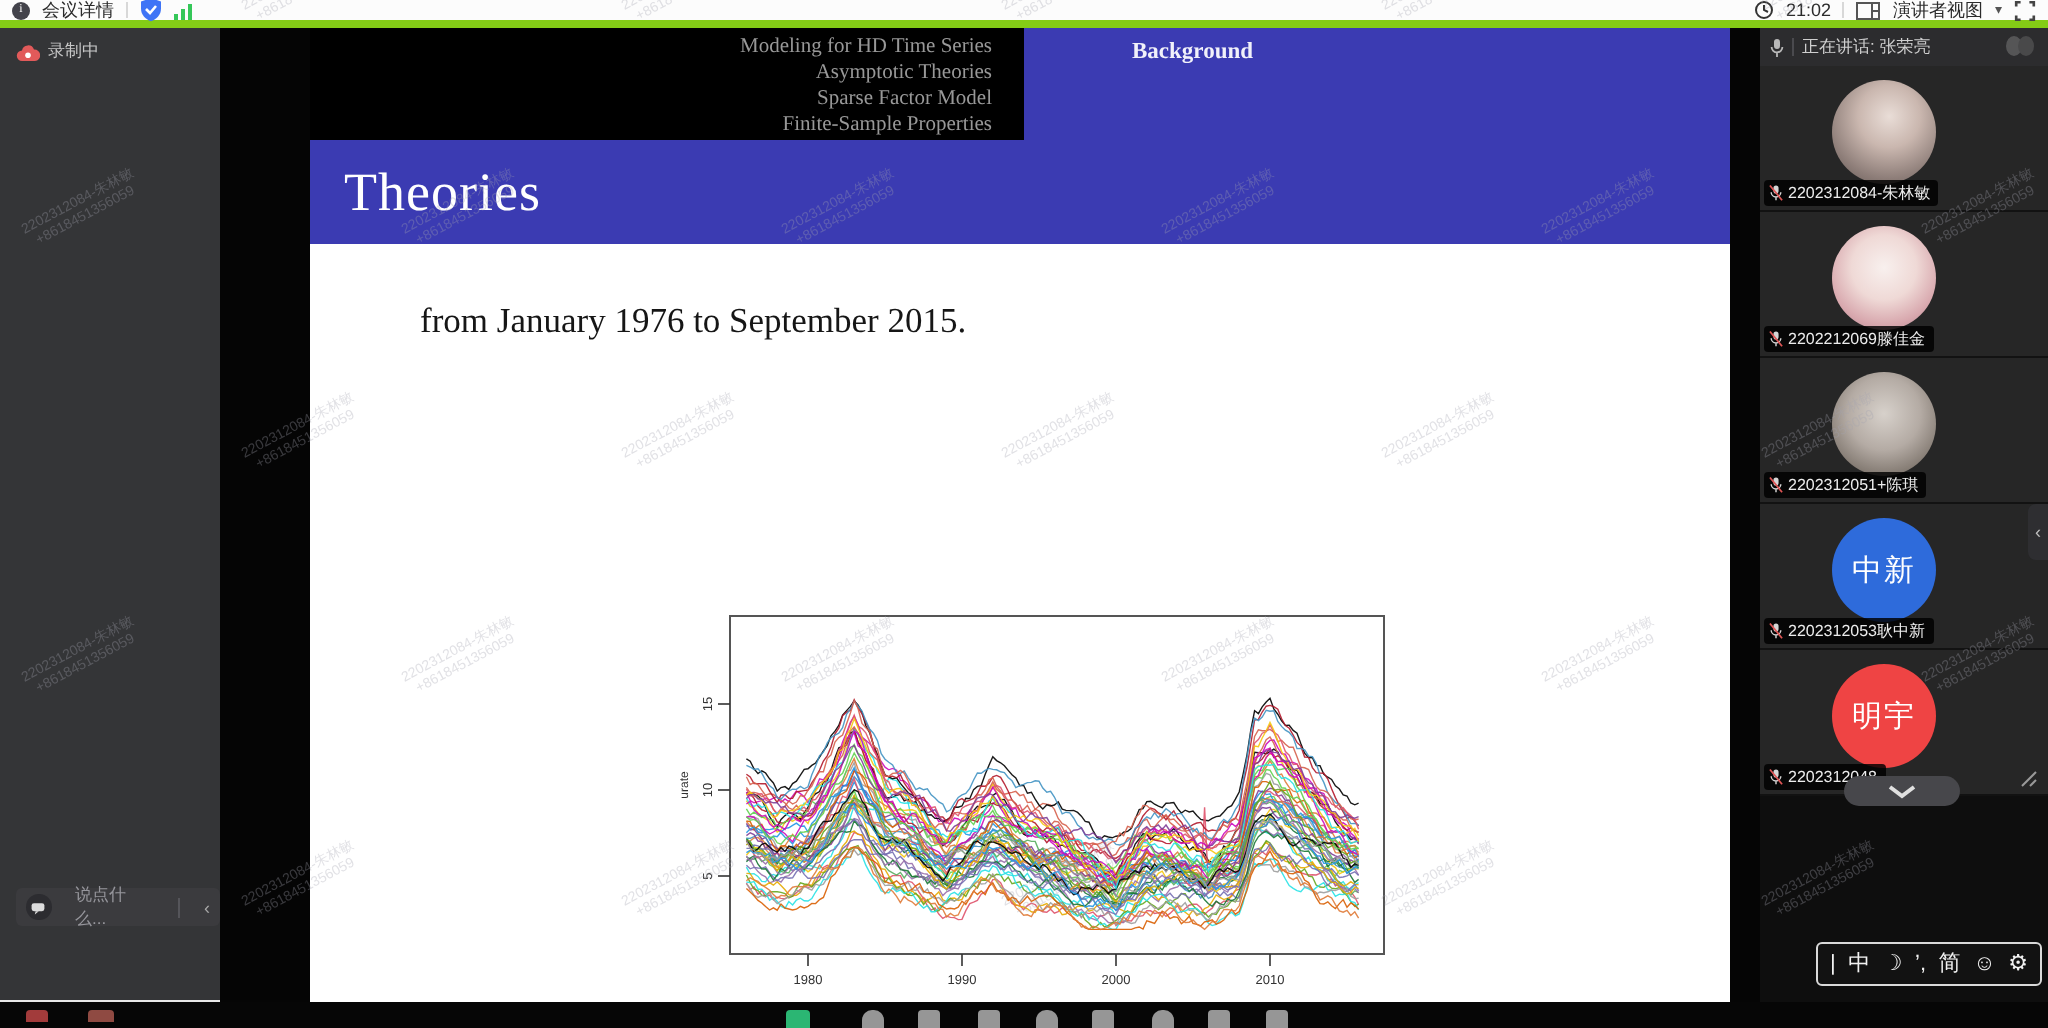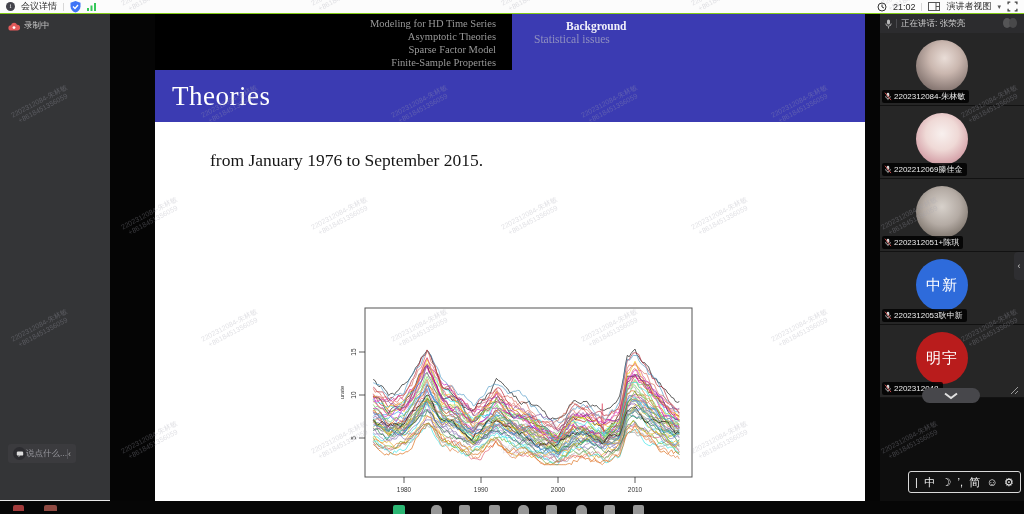--- a/index.html
+++ b/index.html
@@ -2,34 +2,34 @@
 <html><head>
 <meta charset="utf-8">
 <style>
   * { margin:0; padding:0; box-sizing:border-box; }
   html,body { width:1024px; height:514px; overflow:hidden; background:#000;
               font-family:"Liberation Sans", sans-serif; }
   #screen { position:relative; width:1024px; height:514px; overflow:hidden; }
 
   
   #topbar { position:absolute; left:0; top:0; width:1024px; height:14px; background:#fcfcfc;
-            border-bottom:1px solid #84cc16; display:flex; align-items:center; justify-content:space-between;
+            border-bottom:4px solid #84cc16; display:flex; align-items:center; justify-content:space-between;
             font-size:9px; color:#2b2b2b; z-index:5; }
   .tb-group { display:flex; align-items:center; gap:6px; padding:0 6px; }
   .tb-div { width:1px; height:8px; background:#d8d8d8; }
   .info-circle { width:9px; height:9px; border-radius:50%; background:#43434b; color:#fff;
                  font-size:6px; line-height:9px; text-align:center; font-family:"Liberation Serif",serif; }
   .caret { font-size:7px; color:#555; }
 
   
   #left-panel { position:absolute; left:0; top:14px; width:110px; height:487px; background:#343537;padding-left:20px; }
   #recording { position:absolute; left:8px; top:6px; display:flex; align-items:center; gap:4px;
                font-size:8.5px; color:#c6c6c6; }
   #chat-pill { position:absolute; left:8px; top:430px; height:19px; background:#3b3b3e; border-radius:3px;
-               display:flex; align-items:center; gap:0; padding:0 5px; }
+               display:flex; align-items:center; gap:12px; padding:0 5px; }
   #chat-pill .ph { font-size:8.5px; color:#96969c; }
   #chat-pill .cdiv { width:1px; height:10px; background:#55555a; }
   #chat-pill .col { font-size:9px; color:#aaa; }
   .bubble-circle { width:13px; height:13px; border-radius:50%; background:#2c2c30; display:flex;
                    align-items:center; justify-content:center; }
 
   
   #stage { position:absolute; left:110px; top:14px; width:770px; height:487px; background:#050505; }
   #slide { position:absolute; left:155px; top:14px; width:710px; height:487px; background:#ffffff;
            font-family:"Liberation Serif", serif; }
@@ -153,21 +153,20 @@
   <div id="stage"></div>
   <div id="slide">
     <div id="hdr-left">
         <div class="navline">Modeling for HD Time Series</div>
         <div class="navline">Asymptotic Theories</div>
         <div class="navline">Sparse Factor Model</div>
         <div class="navline">Finite-Sample Properties</div>
       </div>
     <div id="hdr-right" class="blue-bg" style="background: rgb(59, 59, 178);">
         <div class="navline nav-active">Background</div>
-        <div class="navline nav-dim">Statistical issues</div>
       </div>
     <div id="banner" class="blue-bg" style="background: rgb(59, 59, 178);">
       <div class="t">Theories</div>
     </div>
     <div id="slide-body">
         <div>from January 1976 to September 2015.</div>
       </div>
     <div id="chart-wrap">
       <svg width="400" height="215" viewBox="0 0 400 215">
           <rect x="40" y="14" width="327" height="169" fill="#ffffff" stroke="#555" stroke-width="1"></rect>
@@ -309,21 +308,21 @@
       <svg width="8" height="9" viewBox="0 0 10 11">
         <rect x="3.4" y="0.8" width="3.2" height="5" rx="1.6" fill="#d6d6d6"></rect>
         <path d="M2 5 a3 3 0 0 0 6 0 M5 8 V10" stroke="#d6d6d6" stroke-width="0.9" fill="none"></path>
         <line x1="1.2" y1="0.8" x2="8.8" y2="10" stroke="#e05656" stroke-width="1.1"></line>
       </svg>
       <span class="plabel-text">2202312053耿中新</span>
     </div>
   </div>
 
   <div class="tile">
-    <div class="avatar" style="background: #b91c1c;">
+    <div class="avatar" style="background: #ef4444;">
             <span class="avatar-text">明宇</span>
           </div>
     <div class="plabel">
       <svg width="8" height="9" viewBox="0 0 10 11">
         <rect x="3.4" y="0.8" width="3.2" height="5" rx="1.6" fill="#d6d6d6"></rect>
         <path d="M2 5 a3 3 0 0 0 6 0 M5 8 V10" stroke="#d6d6d6" stroke-width="0.9" fill="none"></path>
         <line x1="1.2" y1="0.8" x2="8.8" y2="10" stroke="#e05656" stroke-width="1.1"></line>
       </svg>
       <span class="plabel-text">2202312048</span>
     </div>

